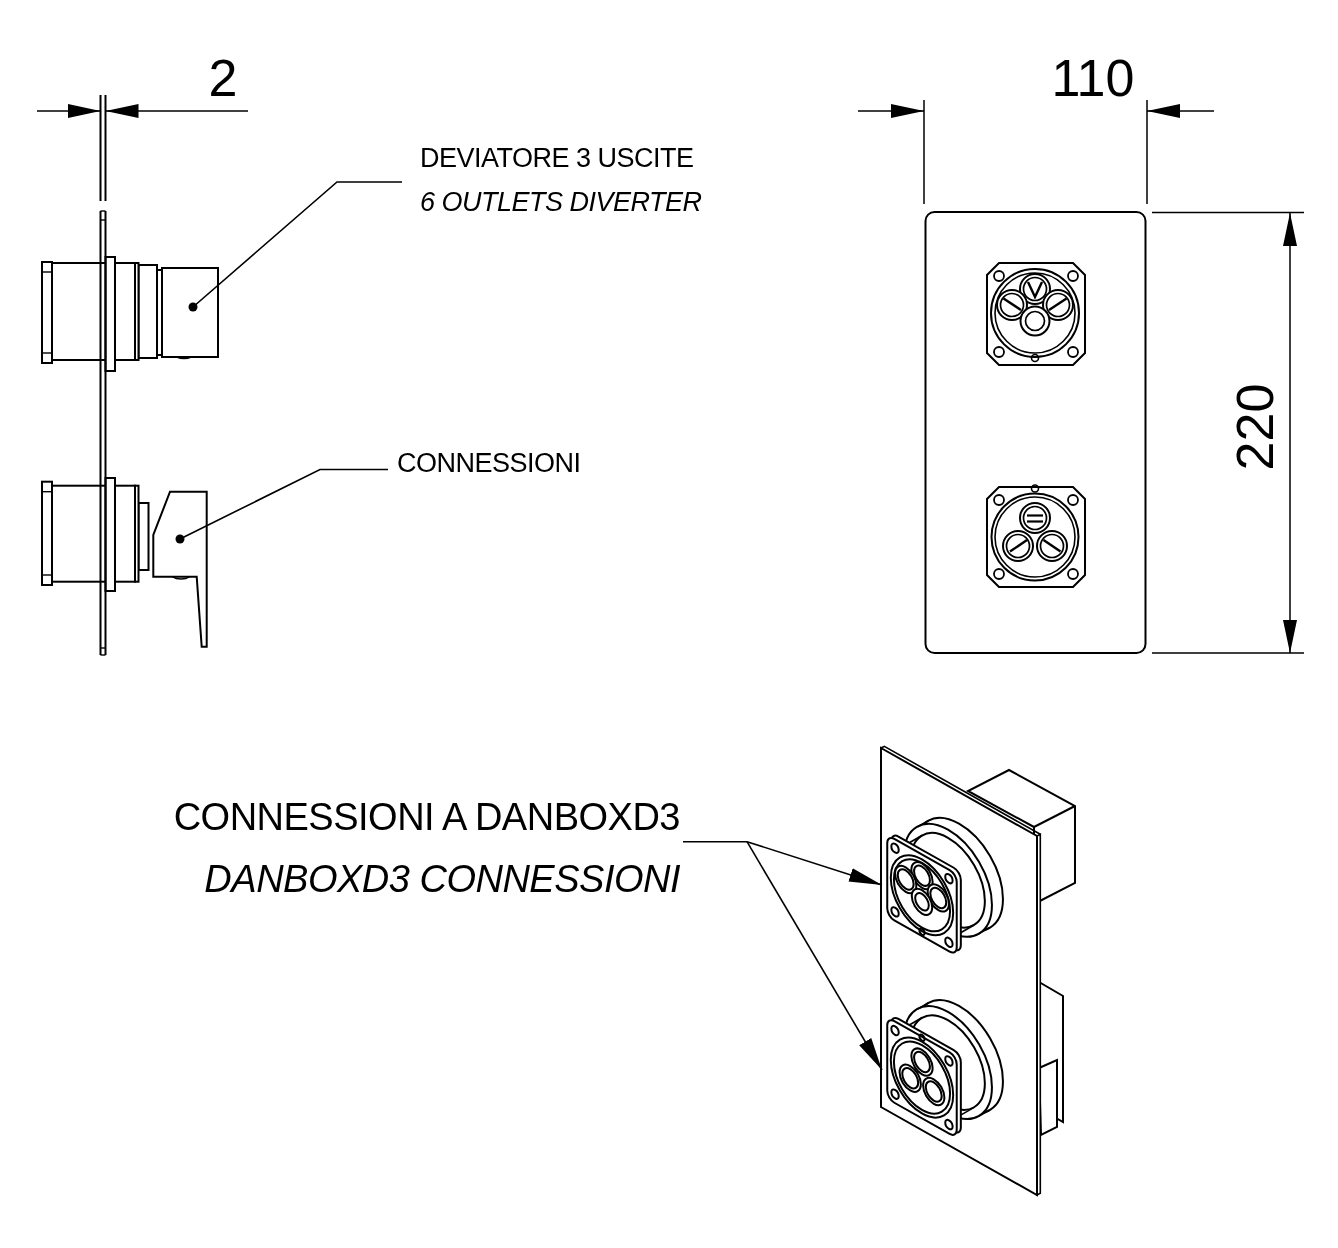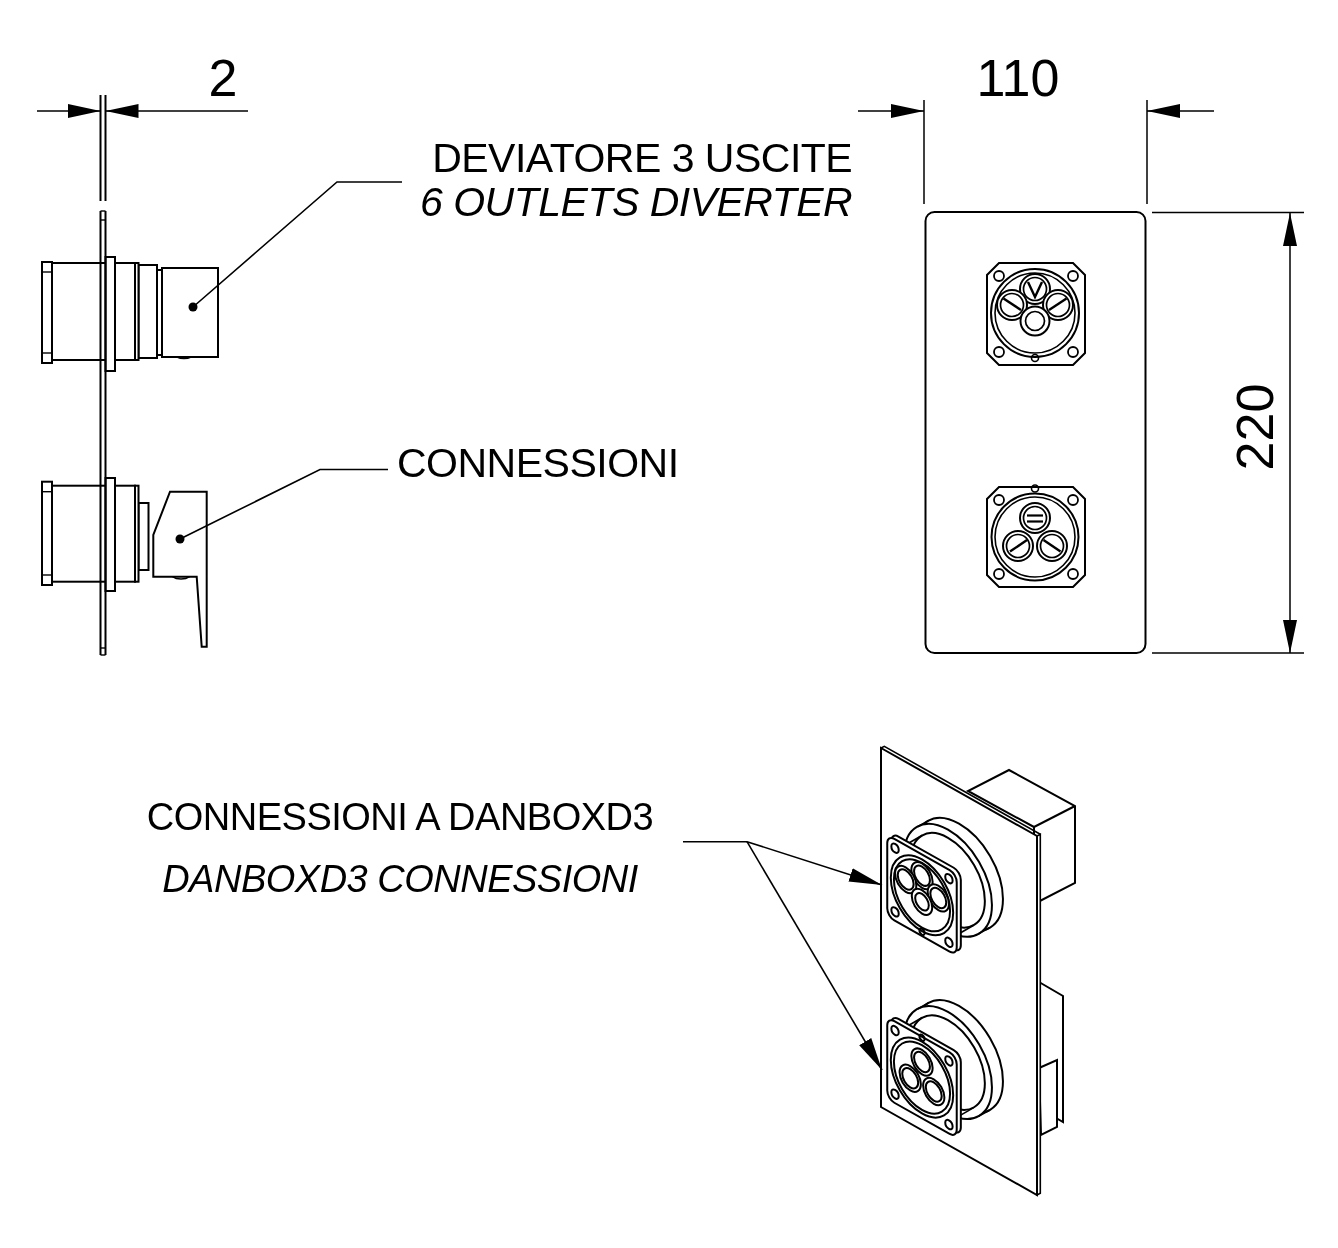--- a/index.html
+++ b/index.html
@@ -2,22 +2,22 @@
 <html><head>
 <meta charset="utf-8">
 <style>
   html,body{margin:0;padding:0;background:#fff;}
   #stage{position:relative;width:1338px;height:1248px;background:#fff;overflow:hidden;
          font-family:"Liberation Sans", sans-serif;color:#000;}
   #art{position:absolute;left:0;top:0;}
   .lbl{position:absolute;color:#000;letter-spacing:-0.5px;white-space:nowrap;}
   .lbl .it{font-style:normal;display:block;}
   .lbl .en{font-style:italic;display:block;}
-  .callout{font-size:41px;line-height:44px;text-align:right;}
-  .callout-big{font-size:38px;line-height:62px;text-align:center;}
+  .callout{font-size:27px;line-height:44px;}
+  .callout-big{font-size:38px;line-height:62px;text-align:right;}
   .dim{font-size:52px;line-height:52px;text-align:center;letter-spacing:0;}
   .rot{transform:rotate(-90deg);transform-origin:center center;}
 </style>
 </head>
 <body>
 
 <div id="stage">
 
   <svg id="art" width="1338" height="1248" viewBox="0 0 1338 1248">
     <defs>
@@ -252,17 +252,17 @@
     <span class="it">CONNESSIONI</span>
   </div>
 
   <div class="lbl callout-big" style="left:120px;top:786px;width:560px;">
     <span class="it">CONNESSIONI A DANBOXD3</span>
     <span class="en">DANBOXD3 CONNESSIONI</span>
   </div>
 
   <div class="lbl dim" style="left:193px;top:52px;width:60px;">2</div>
 
-  <div class="lbl dim" style="left:958px;top:52px;width:120px;">110</div>
+  <div class="lbl dim" style="left:1033px;top:52px;width:120px;">110</div>
 
   <div class="lbl dim rot" style="left:1195px;top:401px;width:120px;height:52px;">220</div>
 
 </div>
 
 </body></html>

